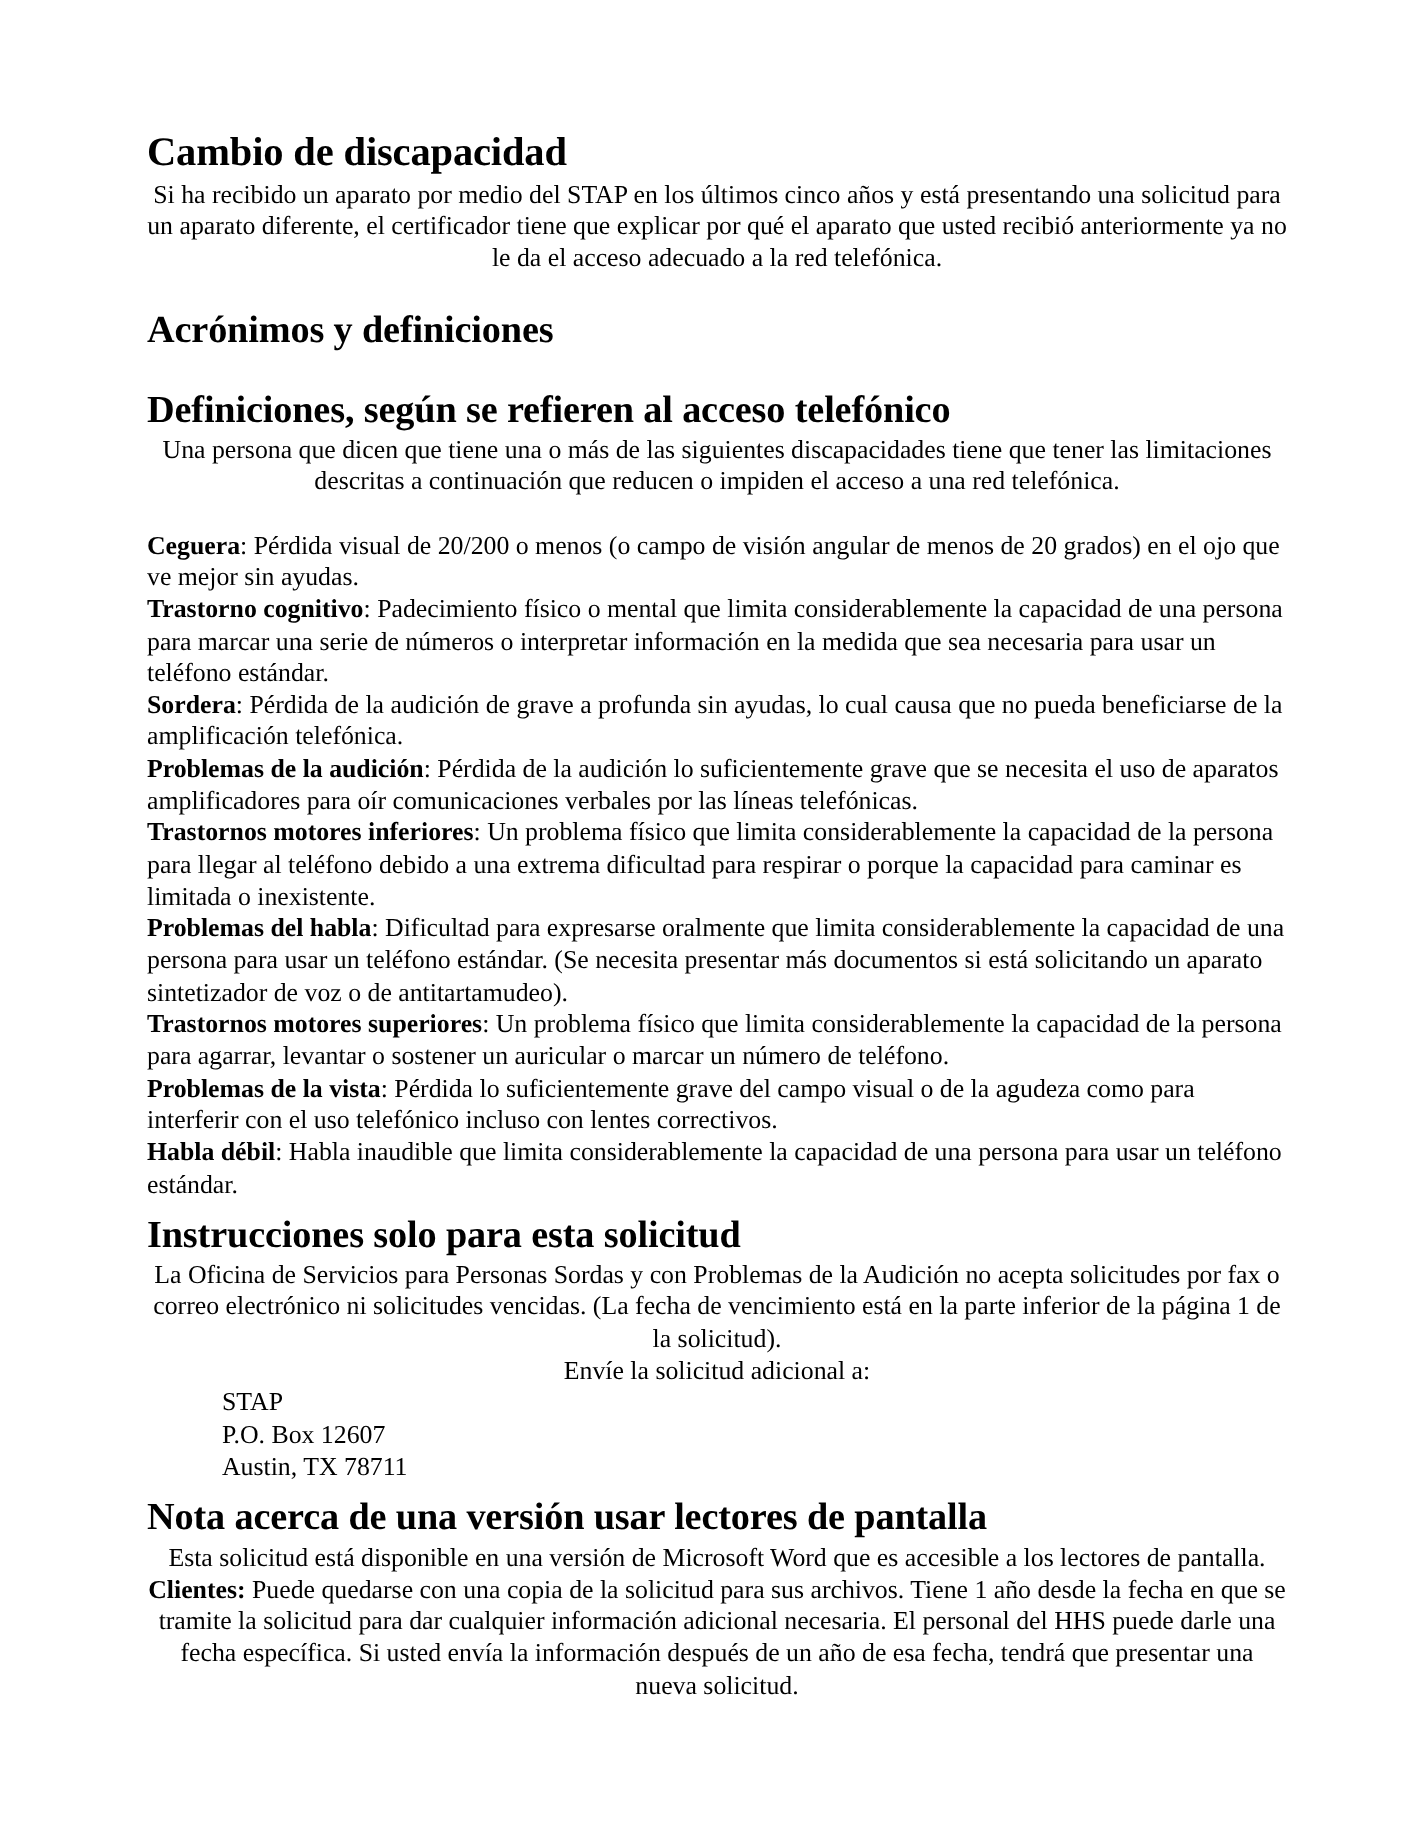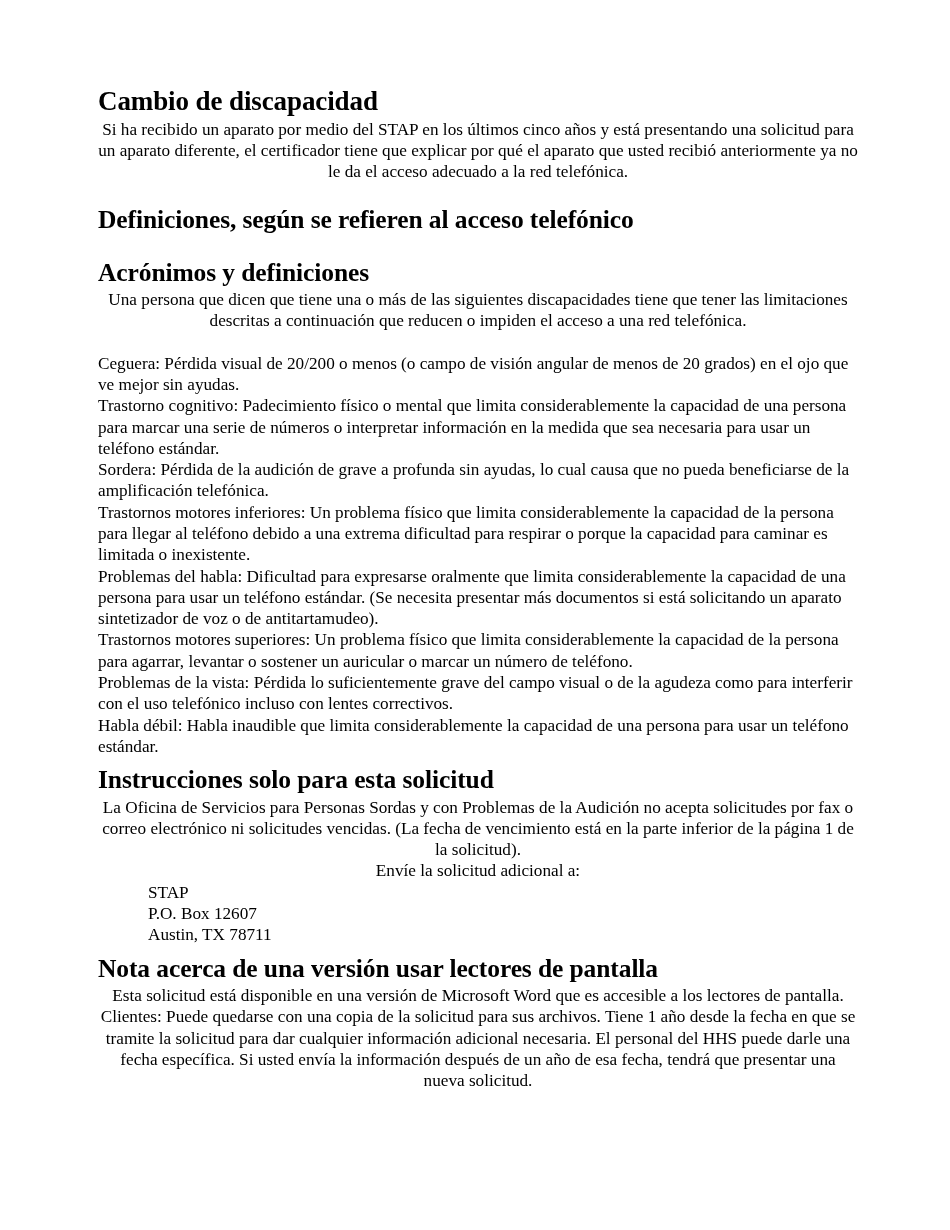--- a/index.html
+++ b/index.html
@@ -56,49 +56,50 @@
   }
   .deflist {
     margin-top: 21px;
   }
   .deflist p {
     font-size: 17.2px;
     line-height: 21.3px;
     margin: 0;
   }
   .term {
-    font-weight: normal;
+    font-weight: bold;
   }
   .address {
     margin-left: 50px;
     font-size: 17.2px;
     line-height: 21.3px;
   }
   .address div {
     margin: 0;
   }
 </style>
 </head>
 <body>
 
 <div class="page">
   <div class="doc">
 
     <h1 class="head-1">Cambio de discapacidad</h1>
     <p class="body">Si ha recibido un aparato por medio del STAP en los últimos cinco años y está presentando una solicitud para un aparato diferente, el certificador tiene que explicar por qué el aparato que usted recibió anteriormente ya no le da el acceso adecuado a la red telefónica.</p>
 
+    <h2 class="head-2">Acrónimos y definiciones</h2>
+
     <h2 class="head-2">Definiciones, según se refieren al acceso telefónico</h2>
-
-    <h2 class="head-2">Acrónimos y definiciones</h2>
     <p class="body">Una persona que dicen que tiene una o más de las siguientes discapacidades tiene que tener las limitaciones descritas a continuación que reducen o impiden el acceso a una red telefónica.</p>
 
     <div class="deflist">
       <p><span class="term">Ceguera</span><span>: </span><span>Pérdida visual de 20/200 o menos (o campo de visión angular de menos de 20 grados) en el ojo que ve mejor sin ayudas.</span></p>
       <p><span class="term">Trastorno cognitivo</span><span>: </span><span>Padecimiento físico o mental que limita considerablemente la capacidad de una persona para marcar una serie de números o interpretar información en la medida que sea necesaria para usar un teléfono estándar.</span></p>
       <p><span class="term">Sordera</span><span>: </span><span>Pérdida de la audición de grave a profunda sin ayudas, lo cual causa que no pueda beneficiarse de la amplificación telefónica.</span></p>
+      <p><span class="term">Problemas de la audición</span><span>: </span><span>Pérdida de la audición lo suficientemente grave que se necesita el uso de aparatos amplificadores para oír comunicaciones verbales por las líneas telefónicas.</span></p>
       <p><span class="term">Trastornos motores inferiores</span><span>: </span><span>Un problema físico que limita considerablemente la capacidad de la persona para llegar al teléfono debido a una extrema dificultad para respirar o porque la capacidad para caminar es limitada o inexistente.</span></p>
       <p><span class="term">Problemas del habla</span><span>: </span><span>Dificultad para expresarse oralmente que limita considerablemente la capacidad de una persona para usar un teléfono estándar. (Se necesita presentar más documentos si está solicitando un aparato sintetizador de voz o de antitartamudeo).</span></p>
       <p><span class="term">Trastornos motores superiores</span><span>: </span><span>Un problema físico que limita considerablemente la capacidad de la persona para agarrar, levantar o sostener un auricular o marcar un número de teléfono.</span></p>
       <p><span class="term">Problemas de la vista</span><span>: </span><span>Pérdida lo suficientemente grave del campo visual o de la agudeza como para interferir con el uso telefónico incluso con lentes correctivos.</span></p>
       <p><span class="term">Habla débil</span><span>: </span><span>Habla inaudible que limita considerablemente la capacidad de una persona para usar un teléfono estándar.</span></p>
     </div>
 
     <h2 class="head-2 nogap">Instrucciones solo para esta solicitud</h2>
     <p class="body">La Oficina de Servicios para Personas Sordas y con Problemas de la Audición no acepta solicitudes por fax o correo electrónico ni solicitudes vencidas. (La fecha de vencimiento está en la parte inferior de la página 1 de la solicitud).</p>
 

